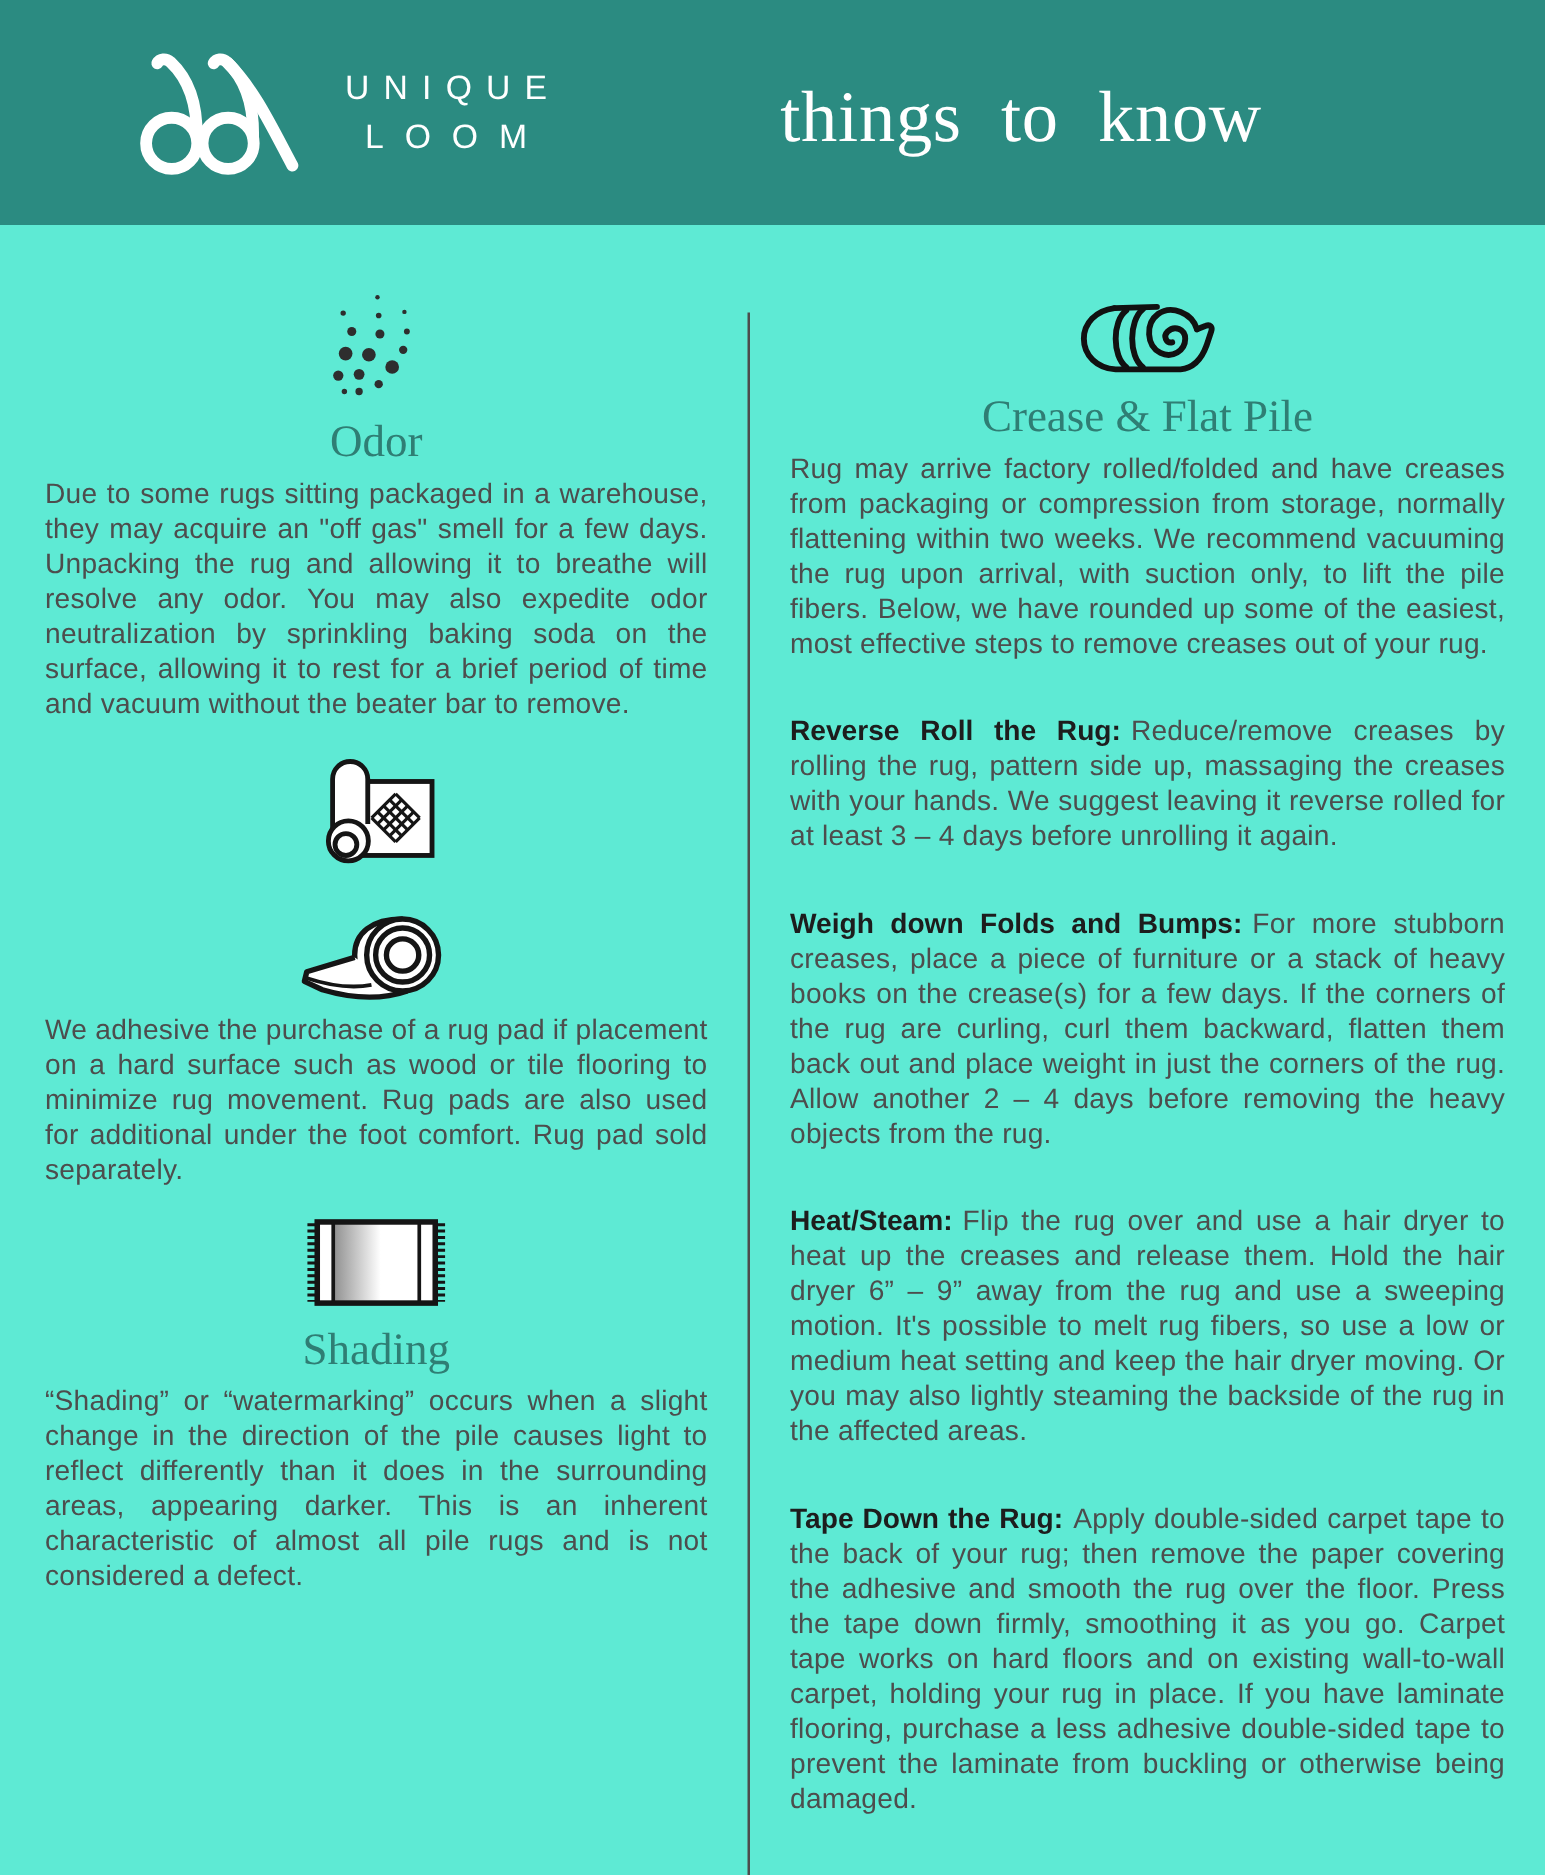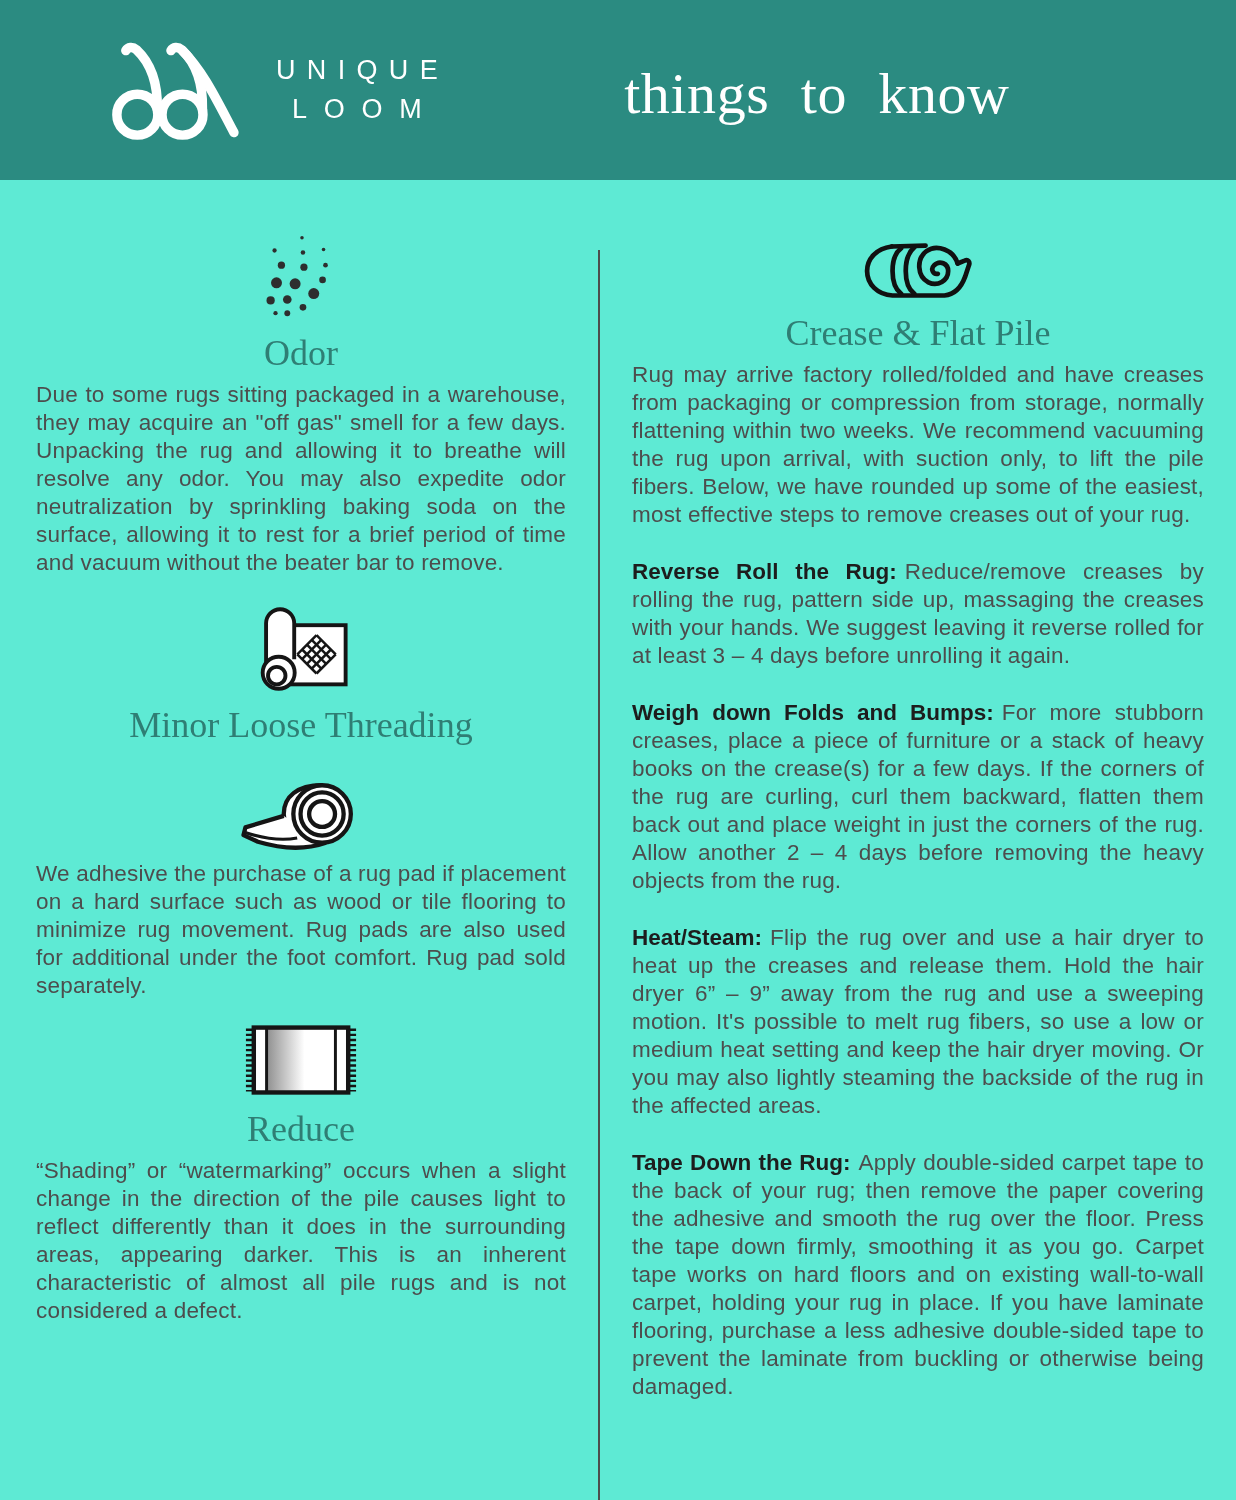--- a/index.html
+++ b/index.html
@@ -75,21 +75,21 @@
   .body-text {
     font-size:22.5px;
     line-height:28px;
     color:#4d4d4d;
     text-align:justify;
     letter-spacing:0.2px;
   }
   .info-section + .info-section { margin-top:22px; }
 
   
-  .tip { margin-top:29px; }
+  .tip { margin-top:42px; }
   .tip-label {
     font-weight:700;
     color:#1d1d1d;
     margin-right:8px;
     letter-spacing:0;
   }
 
   
 </style>
 </head>
@@ -157,21 +157,20 @@
                 <line x1="58" y1="50" x2="86" y2="50"></line>
               <line x1="58" y1="57" x2="86" y2="57"></line>
                 <line x1="58" y1="64" x2="86" y2="64"></line>
               <line x1="58" y1="71" x2="86" y2="71"></line>
             </g>
             <path d="M20 76 V25 a14.5 14.5 0 0 1 29 0 V62" fill="#ffffff"></path>
             <circle cx="33" cy="76" r="16.5" fill="#ffffff"></circle>
             <circle cx="31" cy="79" r="9"></circle>
           </svg>
         </div>
-        <h2 class="section-title">Minor Loose Threading</h2>
       </div>
 
       <div class="info-section">
         <div class="icon-wrap">
           <svg width="138" height="92" viewBox="0 0 140 96" fill="none" stroke="#151515" stroke-width="4.5" stroke-linejoin="round">
             <path d="M92 18 C66 18 52 30 52 48 C52 59 57 66 64 70" fill="#ffffff"></path>
             <path d="M52 50 L12 62 L10 70 L25 77 C52 85 76 85 96 78" fill="#ffffff"></path>
             <path d="M11 67 C32 74 50 76 66 73" stroke-width="3.2"></path>
             <circle cx="92" cy="48" r="30" fill="#ffffff"></circle>
             <circle cx="92" cy="48" r="22.5"></circle>
@@ -192,21 +191,21 @@
             </defs>
             <line x1="8" y1="6" x2="8" y2="70" stroke="#151515" stroke-width="8" stroke-dasharray="2.4 2.8"></line>
             <line x1="112" y1="6" x2="112" y2="70" stroke="#151515" stroke-width="8" stroke-dasharray="2.4 2.8"></line>
             <rect x="12" y="5" width="96" height="66" fill="#ffffff"></rect>
             <rect x="25" y="5" width="70" height="66" fill="url(#shadeGrad)"></rect>
             <rect x="12" y="5" width="96" height="66" fill="none" stroke="#151515" stroke-width="4.5"></rect>
             <line x1="25" y1="5" x2="25" y2="71" stroke="#151515" stroke-width="3"></line>
             <line x1="95" y1="5" x2="95" y2="71" stroke="#151515" stroke-width="3"></line>
           </svg>
         </div>
-        <h2 class="section-title">Reduce</h2>
+        <h2 class="section-title">Shading</h2>
         <p class="body-text">“Shading” or “watermarking” occurs when a slight change in the direction of the pile causes light to reflect differently than it does in the surrounding areas, appearing darker. This is an inherent characteristic of almost all pile rugs and is not considered a defect.</p>
       </div>
 
     </section>
 
     <div class="divider"></div>
 
     <section class="col-right">
 
       <div class="info-section">

